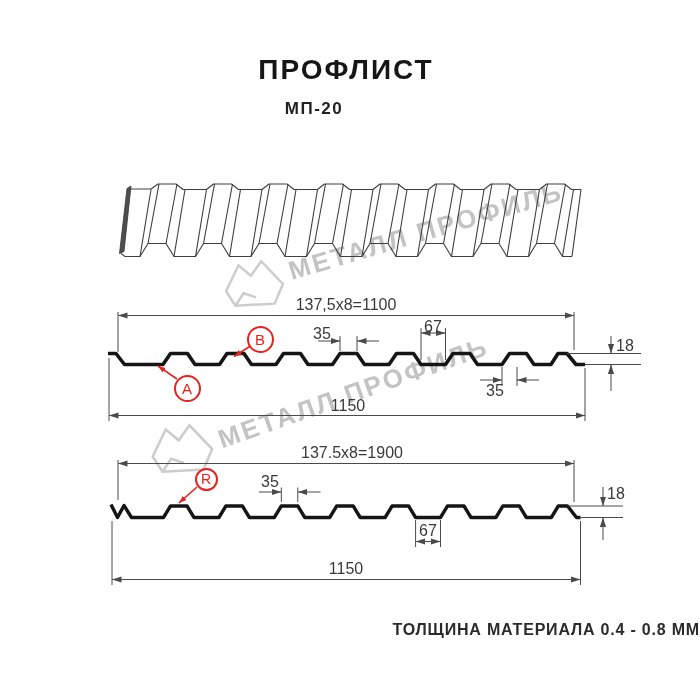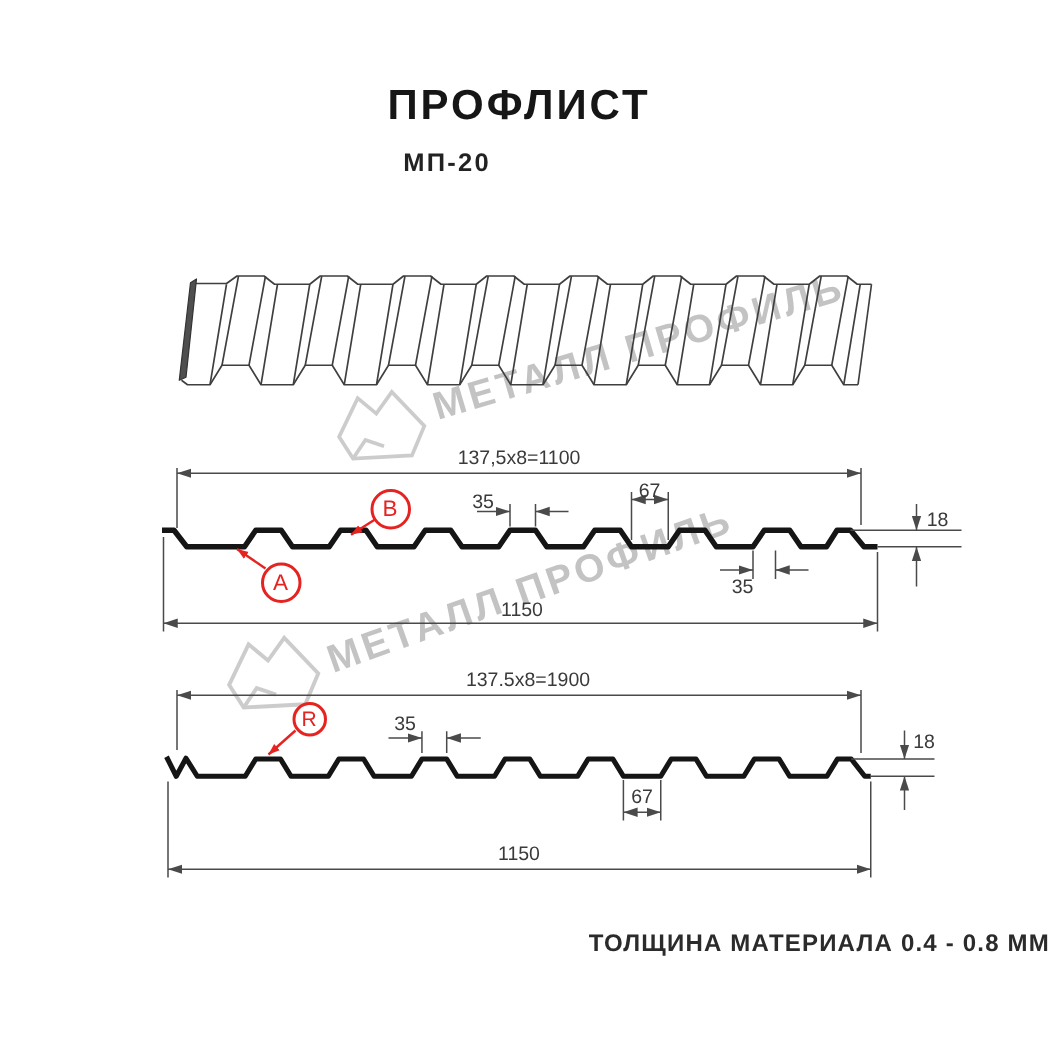--- a/index.html
+++ b/index.html
@@ -1,30 +1,30 @@
 <!DOCTYPE html>
 <html><head>
 <meta charset="utf-8">
 <style>
   html,body{margin:0;padding:0;background:#fff;}
   .canvas{position:relative;width:700px;height:700px;background:#fff;
           font-family:"Liberation Sans",sans-serif;overflow:hidden;}
   .title{position:absolute;left:0;top:54px;width:692px;text-align:center;
          font-size:28px;font-weight:700;letter-spacing:2px;color:#161616;}
   .subtitle{position:absolute;left:0;top:99px;width:596px;text-align:center;
-         font-size:17px;font-weight:700;letter-spacing:1.5px;color:#222;}
+         font-size:17px;font-weight:700;letter-spacing:1.5px;color:#222;padding-left:16px;}
   .footer-note{position:absolute;left:0;top:621px;width:700px;text-align:right;
          font-size:16px;font-weight:600;letter-spacing:.8px;color:#2b2b2b;}
   .wm-text{position:absolute;white-space:nowrap;font-weight:700;
          font-size:26px;letter-spacing:2.5px;color:#b9b9b9;opacity:.85;
          transform-origin:0 0;}
   .wm1t{left:285px;top:257px;transform:rotate(-16.5deg);}
   .wm2t{left:214px;top:426px;transform:rotate(-19.5deg);}
   .wm-logo{position:absolute;opacity:.85;}
-  .dim{position:absolute;transform:translate(-50%,-50%);font-size:13px;
+  .dim{position:absolute;transform:translate(-50%,-50%);font-size:16px;
        color:#3a3a3a;white-space:nowrap;}
   .lbl-circle{position:absolute;border:2.5px solid #e52320;border-radius:50%;
        color:#e52320;display:flex;align-items:center;justify-content:center;
        font-size:15px;font-weight:500;box-sizing:border-box;background:transparent;}
   .svg-layer{position:absolute;left:0;top:0;}
 </style>
 </head>
 <body>
 
 <div class="canvas">

